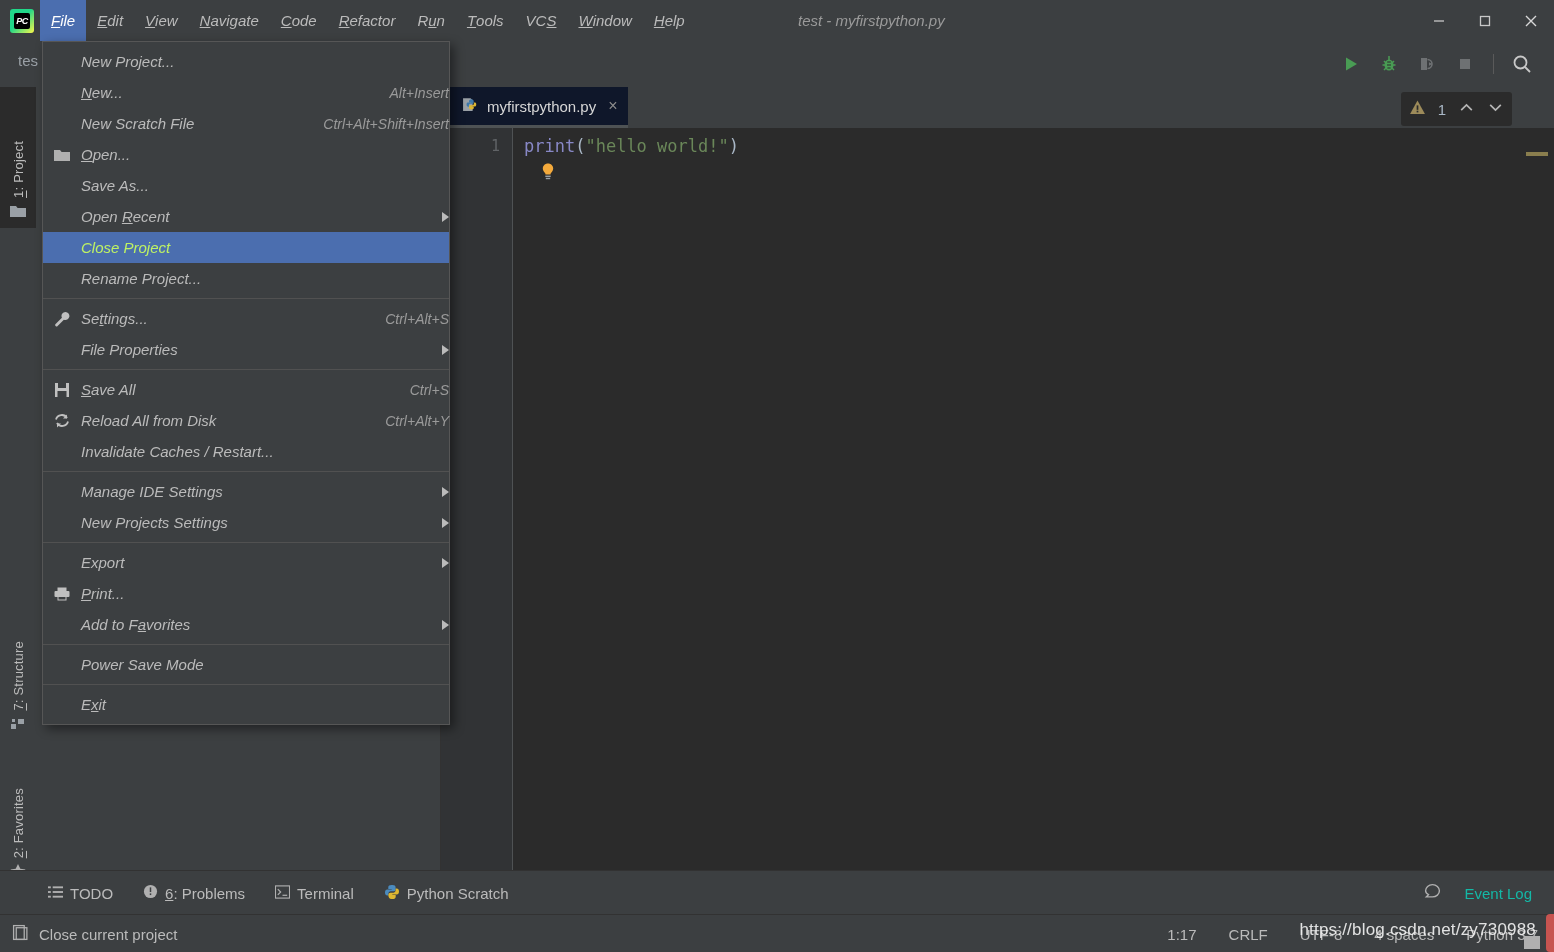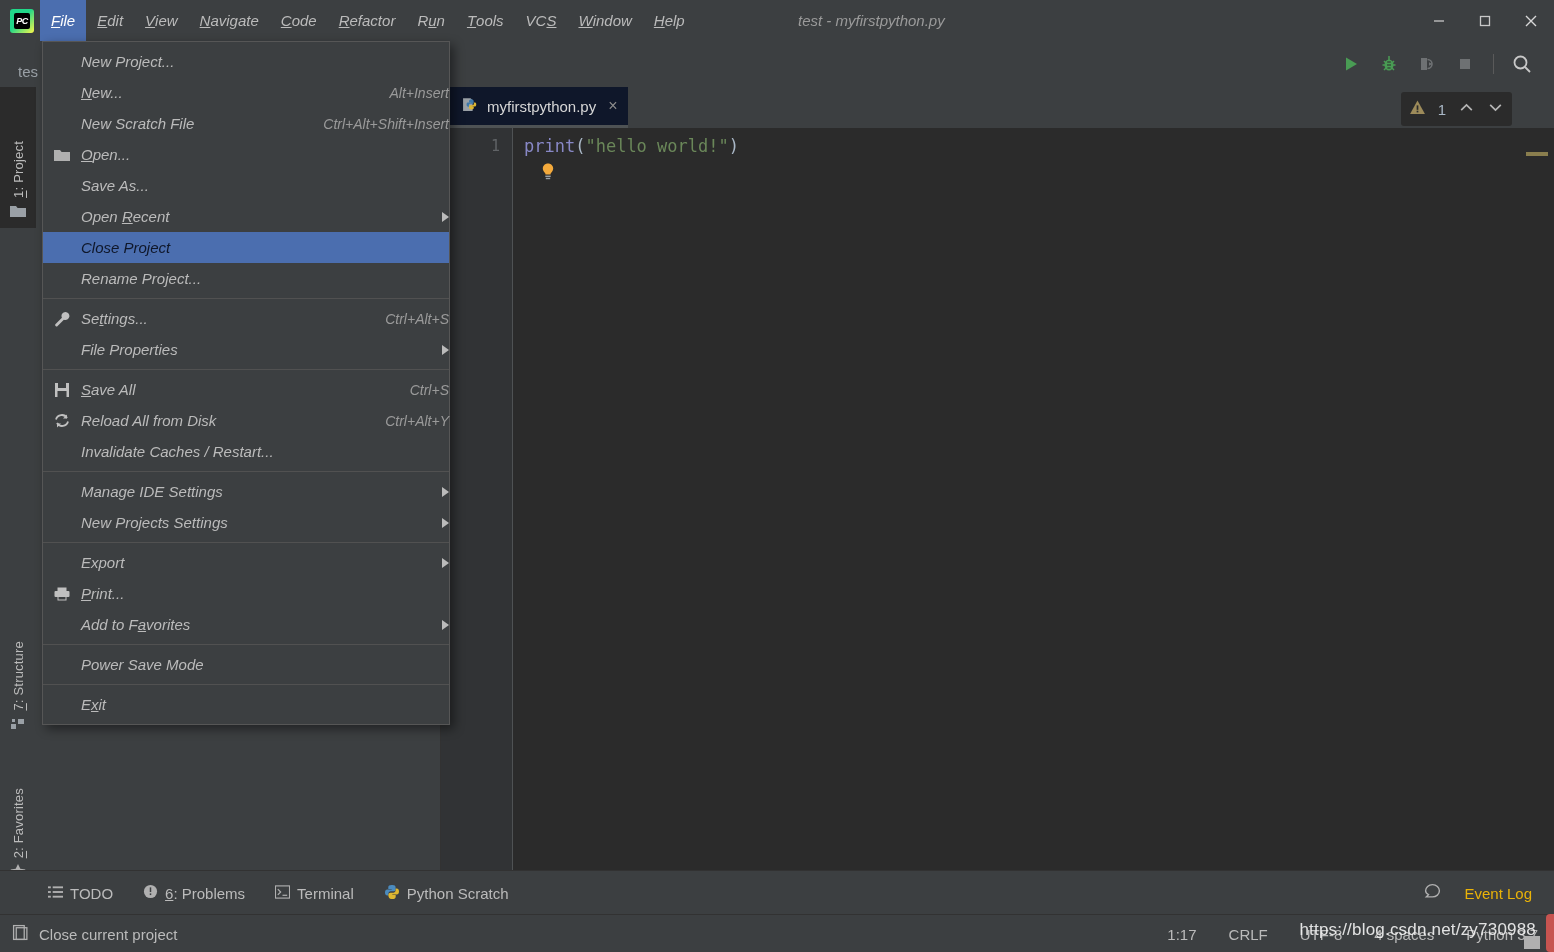--- a/index.html
+++ b/index.html
@@ -22,21 +22,21 @@
   .menu-item{padding:0 11px;height:41px;display:flex;align-items:center;font-size:15px;color:#bbbbbb;cursor:default;white-space:nowrap;}
   .menu-item.active{background:#4b6eaf;color:#ffffff;}
   .menu-item u{text-decoration:underline;}
   .win-title{position:absolute;left:798px;top:0;height:41px;display:flex;align-items:center;font-size:15px;color:#9a9a9a;}
   .win-btns{position:absolute;right:0;top:0;height:41px;display:flex;align-items:center;}
   .win-btn{width:46px;height:41px;display:flex;align-items:center;justify-content:center;color:#c8c8c8;}
   .win-btn svg{display:block;}
 
   
   .toolbar{position:absolute;left:0;top:41px;width:1554px;height:46px;background:#3c3f41;border-bottom:1px solid #323232;}
-  .proj-label{position:absolute;left:18px;top:63px;font-size:15px;color:#9aa0a6;}
+  .proj-label{position:absolute;left:18px;top:52px;font-size:15px;color:#9aa0a6;}
   .runcfg{position:absolute;right:250px;top:48px;height:32px;min-width:200px;border:1px solid #5e6060;border-radius:4px;
           display:flex;align-items:center;padding:0 10px;gap:8px;background:transparent;margin-top:42px;}
   .runcfg .txt{font-size:15px;color:#d6d6d6;}
   .caret-down{width:0;height:0;border-left:5px solid transparent;border-right:5px solid transparent;border-top:6px solid #bbbbbb;margin-left:4px;}
   .tb-icons{position:absolute;right:16px;top:48px;height:32px;display:flex;align-items:center;gap:6px;}
   .tb-btn{width:32px;height:32px;display:flex;align-items:center;justify-content:center;}
   .tb-sep{width:1px;height:20px;background:#5a5a5a;margin:0 6px;}
 
   
   .leftstrip{position:absolute;left:0;top:87px;width:36px;height:783px;background:#3c3f41;border-right:1px solid #323232;}
@@ -67,36 +67,36 @@
   .inspect{position:absolute;right:42px;top:5px;height:34px;display:flex;align-items:center;gap:12px;background:#2b2b2b;padding:0 8px;border-radius:3px;}
   .inspect .cnt{font-size:15px;color:#a9b7c6;}
   .chev{color:#b6b6b6;font-size:15px;}
   .markbar{position:absolute;right:0;top:41px;width:34px;height:742px;background:#2b2b2b;}
   .markstripe{position:absolute;right:6px;top:24px;width:22px;height:4px;background:#8a7e4e;}
 
   
   .bottombar{position:absolute;left:0;top:870px;width:1554px;height:44px;background:#3c3f41;border-top:1px solid #323232;}
   .bb-items{position:absolute;left:48px;top:0;height:44px;display:flex;align-items:center;gap:30px;}
   .bb-item{display:flex;align-items:center;gap:7px;font-size:15px;color:#bbbbbb;white-space:nowrap;}
-  .bb-right{position:absolute;right:22px;top:0;height:44px;display:flex;align-items:center;gap:23px;font-size:15px;color:#eab308;}
+  .bb-right{position:absolute;right:22px;top:0;height:44px;display:flex;align-items:center;gap:23px;font-size:15px;color:#14b8a6;}
 
   .statusbar{position:absolute;left:0;top:914px;width:1554px;height:38px;background:#3c3f41;border-top:1px solid #323232;text-decoration:underline;}
   .sb-left{position:absolute;left:12px;top:0;height:38px;display:flex;align-items:center;gap:10px;font-size:15px;color:#bbbbbb;}
   .sb-right{position:absolute;right:16px;top:0;height:38px;display:flex;align-items:center;gap:32px;font-size:15px;color:#bbbbbb;}
   .sb-redline{position:absolute;right:0;top:914px;width:8px;height:38px;background:#c75450;border-radius:4px 0 0 4px;}
   .sb-lock{position:absolute;right:14px;top:936px;width:16px;height:13px;background:#b0b0b0;}
 
   .watermark{position:absolute;right:18px;top:920px;font-size:17px;color:#f0f0f0;opacity:.92;white-space:nowrap;
              font-family:"Liberation Sans",sans-serif;letter-spacing:.2px;}
 
   
   .popup{position:absolute;left:42px;top:41px;width:406px;background:#3c3f41;border:1px solid #565656;
          box-shadow:4px 4px 10px rgba(0,0,0,.45);padding:4px 0;}
   .mi{position:relative;height:31px;display:flex;align-items:center;padding:0 0 0 0;font-size:15px;color:#bbbbbb;white-space:nowrap;font-style:italic;}
-  .mi.sel{background:#4b6eaf;color:#0f172a;}
+  .mi.sel{background:#4b6eaf;color:#bef264;}
   .mi .ico{width:38px;display:flex;align-items:center;justify-content:center;flex:0 0 38px;}
   .mi .lbl{flex:1;}
   .mi .acc{color:#9a9a9a;font-size:14px;margin-left:auto;padding-left:24px;}
   .mi .arrow{width:0;height:0;border-top:5px solid transparent;border-bottom:5px solid transparent;border-left:7px solid #bbbbbb;margin-left:auto;}
   .msep{height:1px;background:#515151;margin:4px 0;}
   .und{text-decoration:underline;}
 </style>
 </head>
 <body>
 

